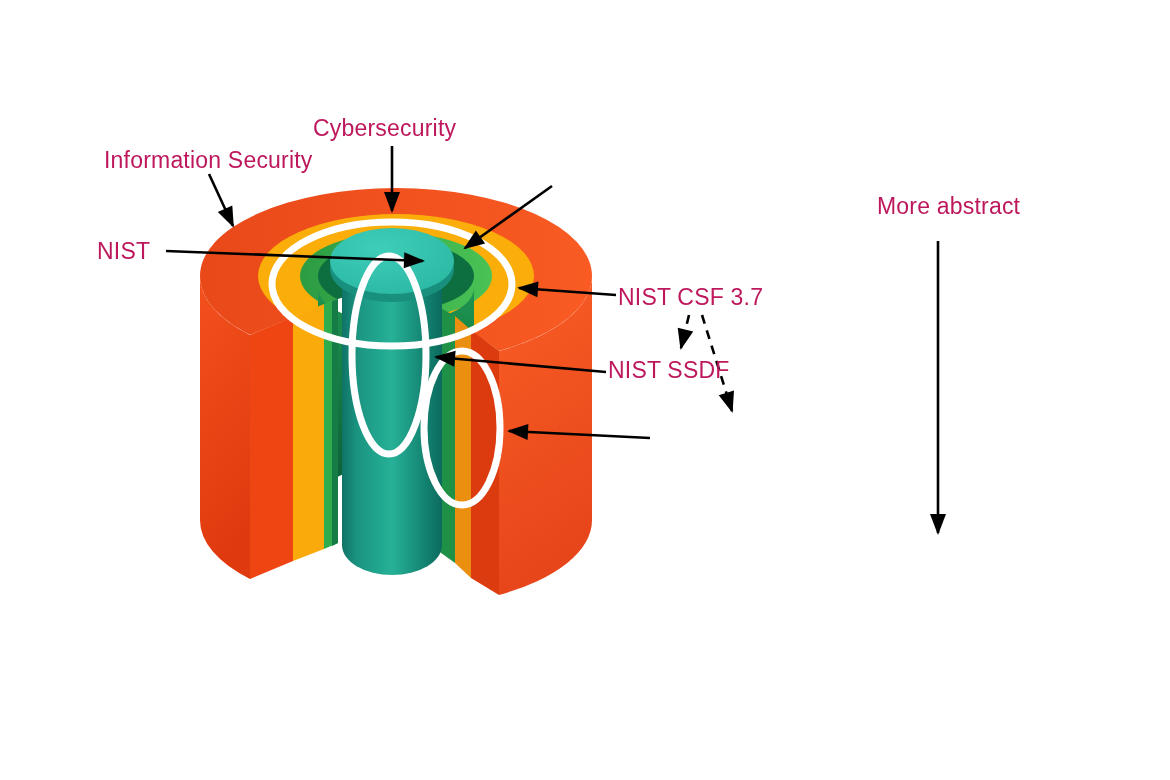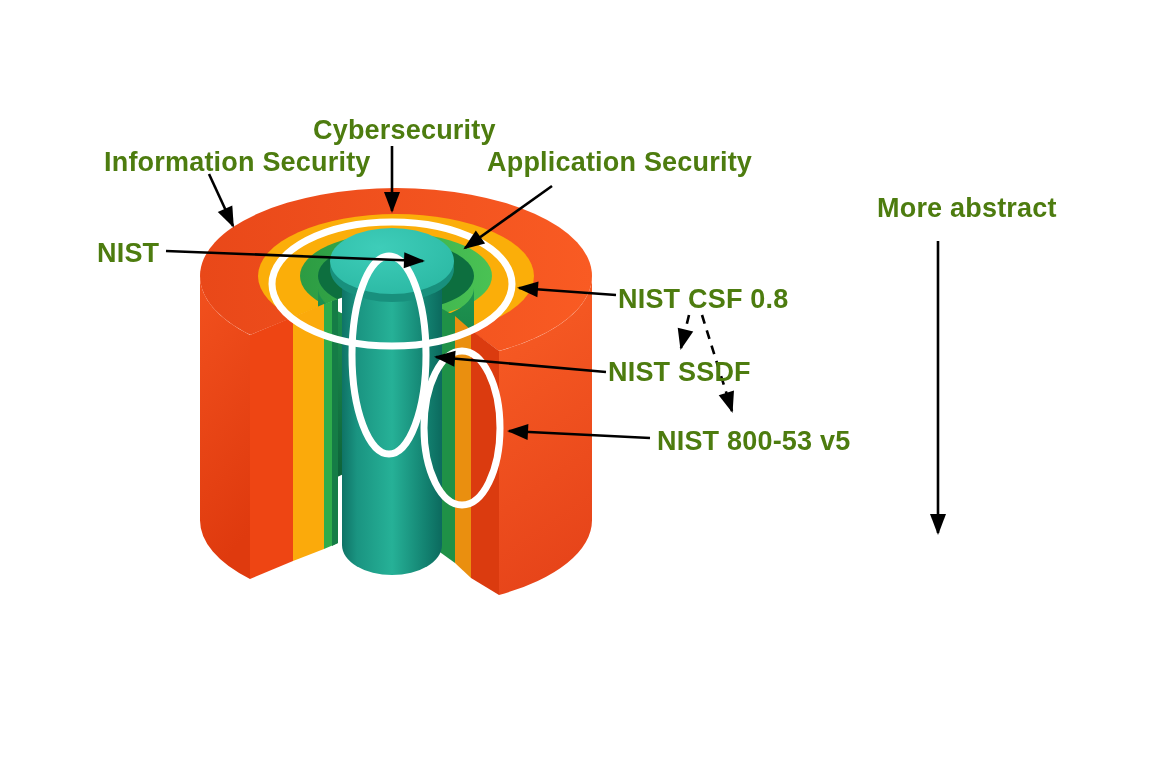--- a/index.html
+++ b/index.html
@@ -6,26 +6,25 @@
   #stage{
     position:relative;
     width:1170px;height:780px;
     background:#ffffff;
     font-family:"Liberation Sans", sans-serif;
     overflow:hidden;
   }
   #scene{position:absolute;left:0;top:0;}
   .lbl{
     position:absolute;
-    font-size:27px;
+    font-size:23px;
     line-height:1.1;
-    color:#4d7c0f;
+    color:#be185d;
     white-space:nowrap;
     letter-spacing:0.2px;
-    font-weight:bold;
   }
 </style>
 </head>
 <body>
 
 <div id="stage">
 
   <svg id="scene" width="1170" height="780" viewBox="0 0 1170 780">
     <defs>
       <marker id="ah" markerUnits="userSpaceOnUse" markerWidth="24" markerHeight="20" refX="20" refY="9" orient="auto">
@@ -112,20 +111,18 @@
       <line x1="606" y1="372" x2="436" y2="357" marker-end="url(#ah)"></line>
       <line x1="650" y1="438" x2="509" y2="431" marker-end="url(#ah)"></line>
       <line x1="938" y1="241" x2="938" y2="533" marker-end="url(#ah)"></line>
       <line x1="689" y1="315" x2="681" y2="348" stroke-dasharray="9,7" marker-end="url(#ah)"></line>
       <line x1="702" y1="315" x2="732" y2="411" stroke-dasharray="9,7" marker-end="url(#ah)"></line>
     </g>
   </svg>
 
   <div class="lbl" style="left:313px;top:116px">Cybersecurity</div>
   <div class="lbl" style="left:104px;top:148px">Information Security</div>
-  <div class="lbl" style="left:487px;top:148px">Application Security</div>
   <div class="lbl" style="left:97px;top:239px">NIST</div>
-  <div class="lbl" style="left:618px;top:285px">NIST CSF 0.8</div>
+  <div class="lbl" style="left:618px;top:285px">NIST CSF 3.7</div>
   <div class="lbl" style="left:608px;top:358px">NIST SSDF</div>
-  <div class="lbl" style="left:657px;top:427px">NIST 800-53 v5</div>
   <div class="lbl" style="left:877px;top:194px">More abstract</div>
 
 </div>
 
 </body></html>

